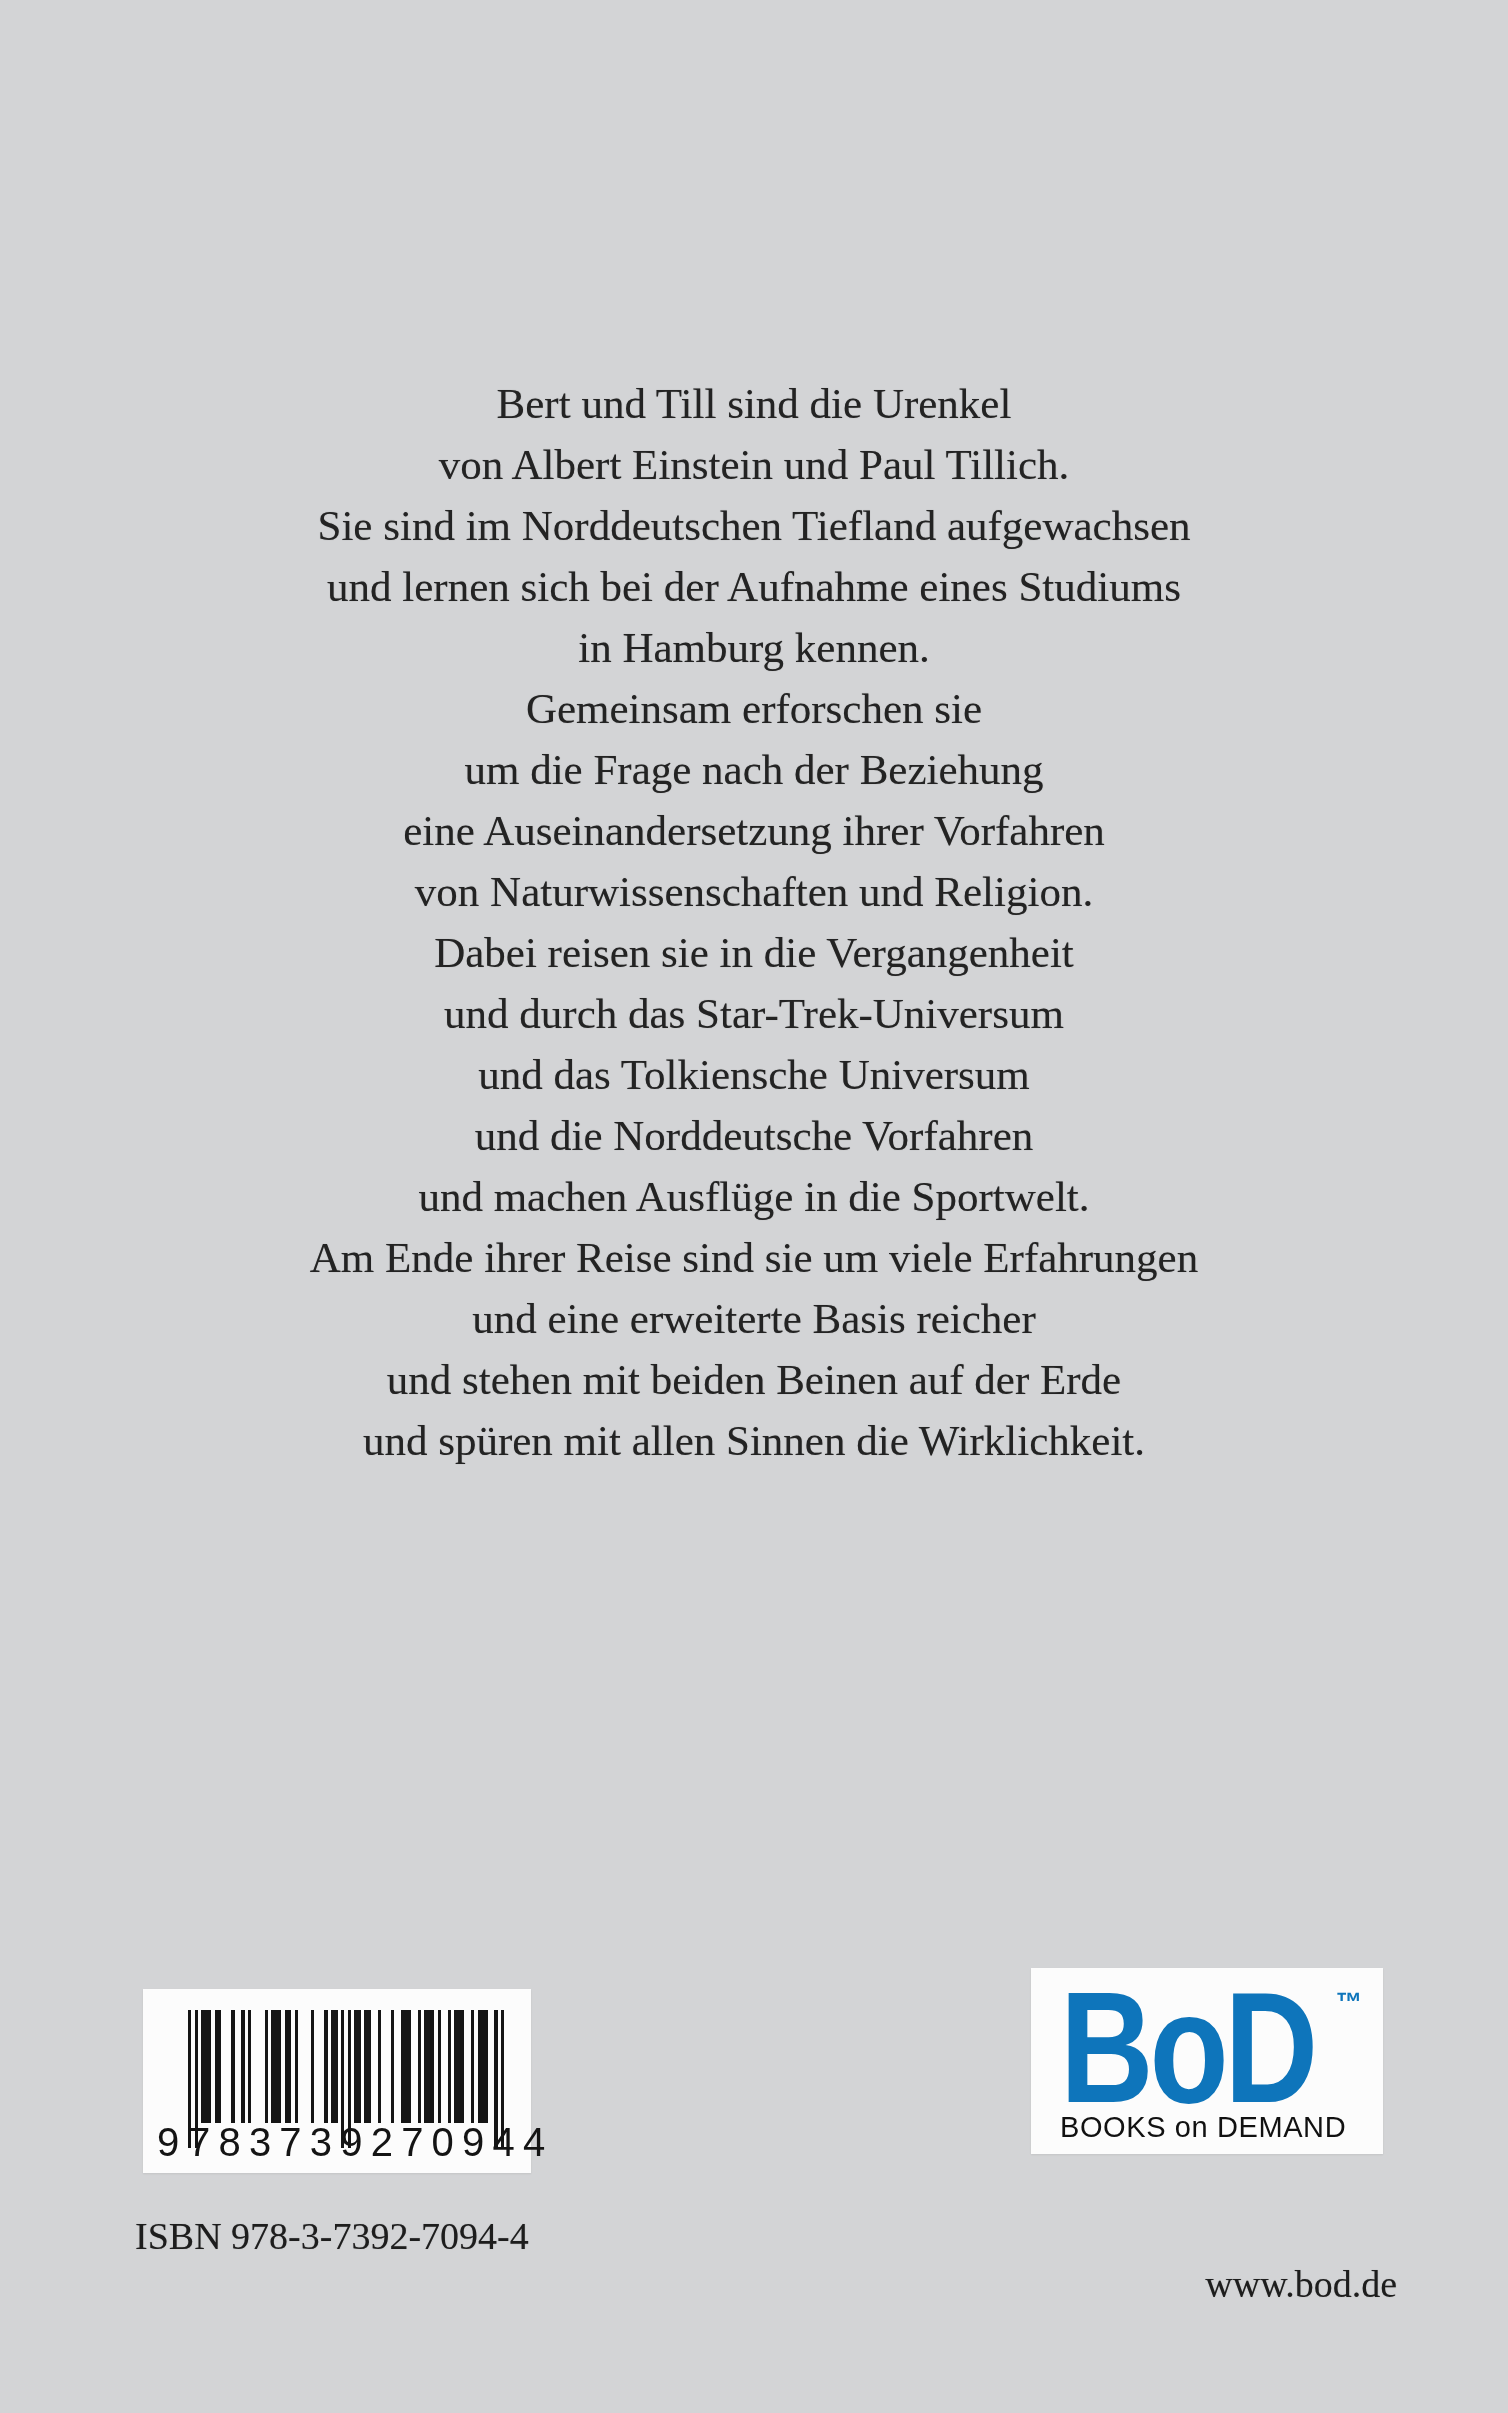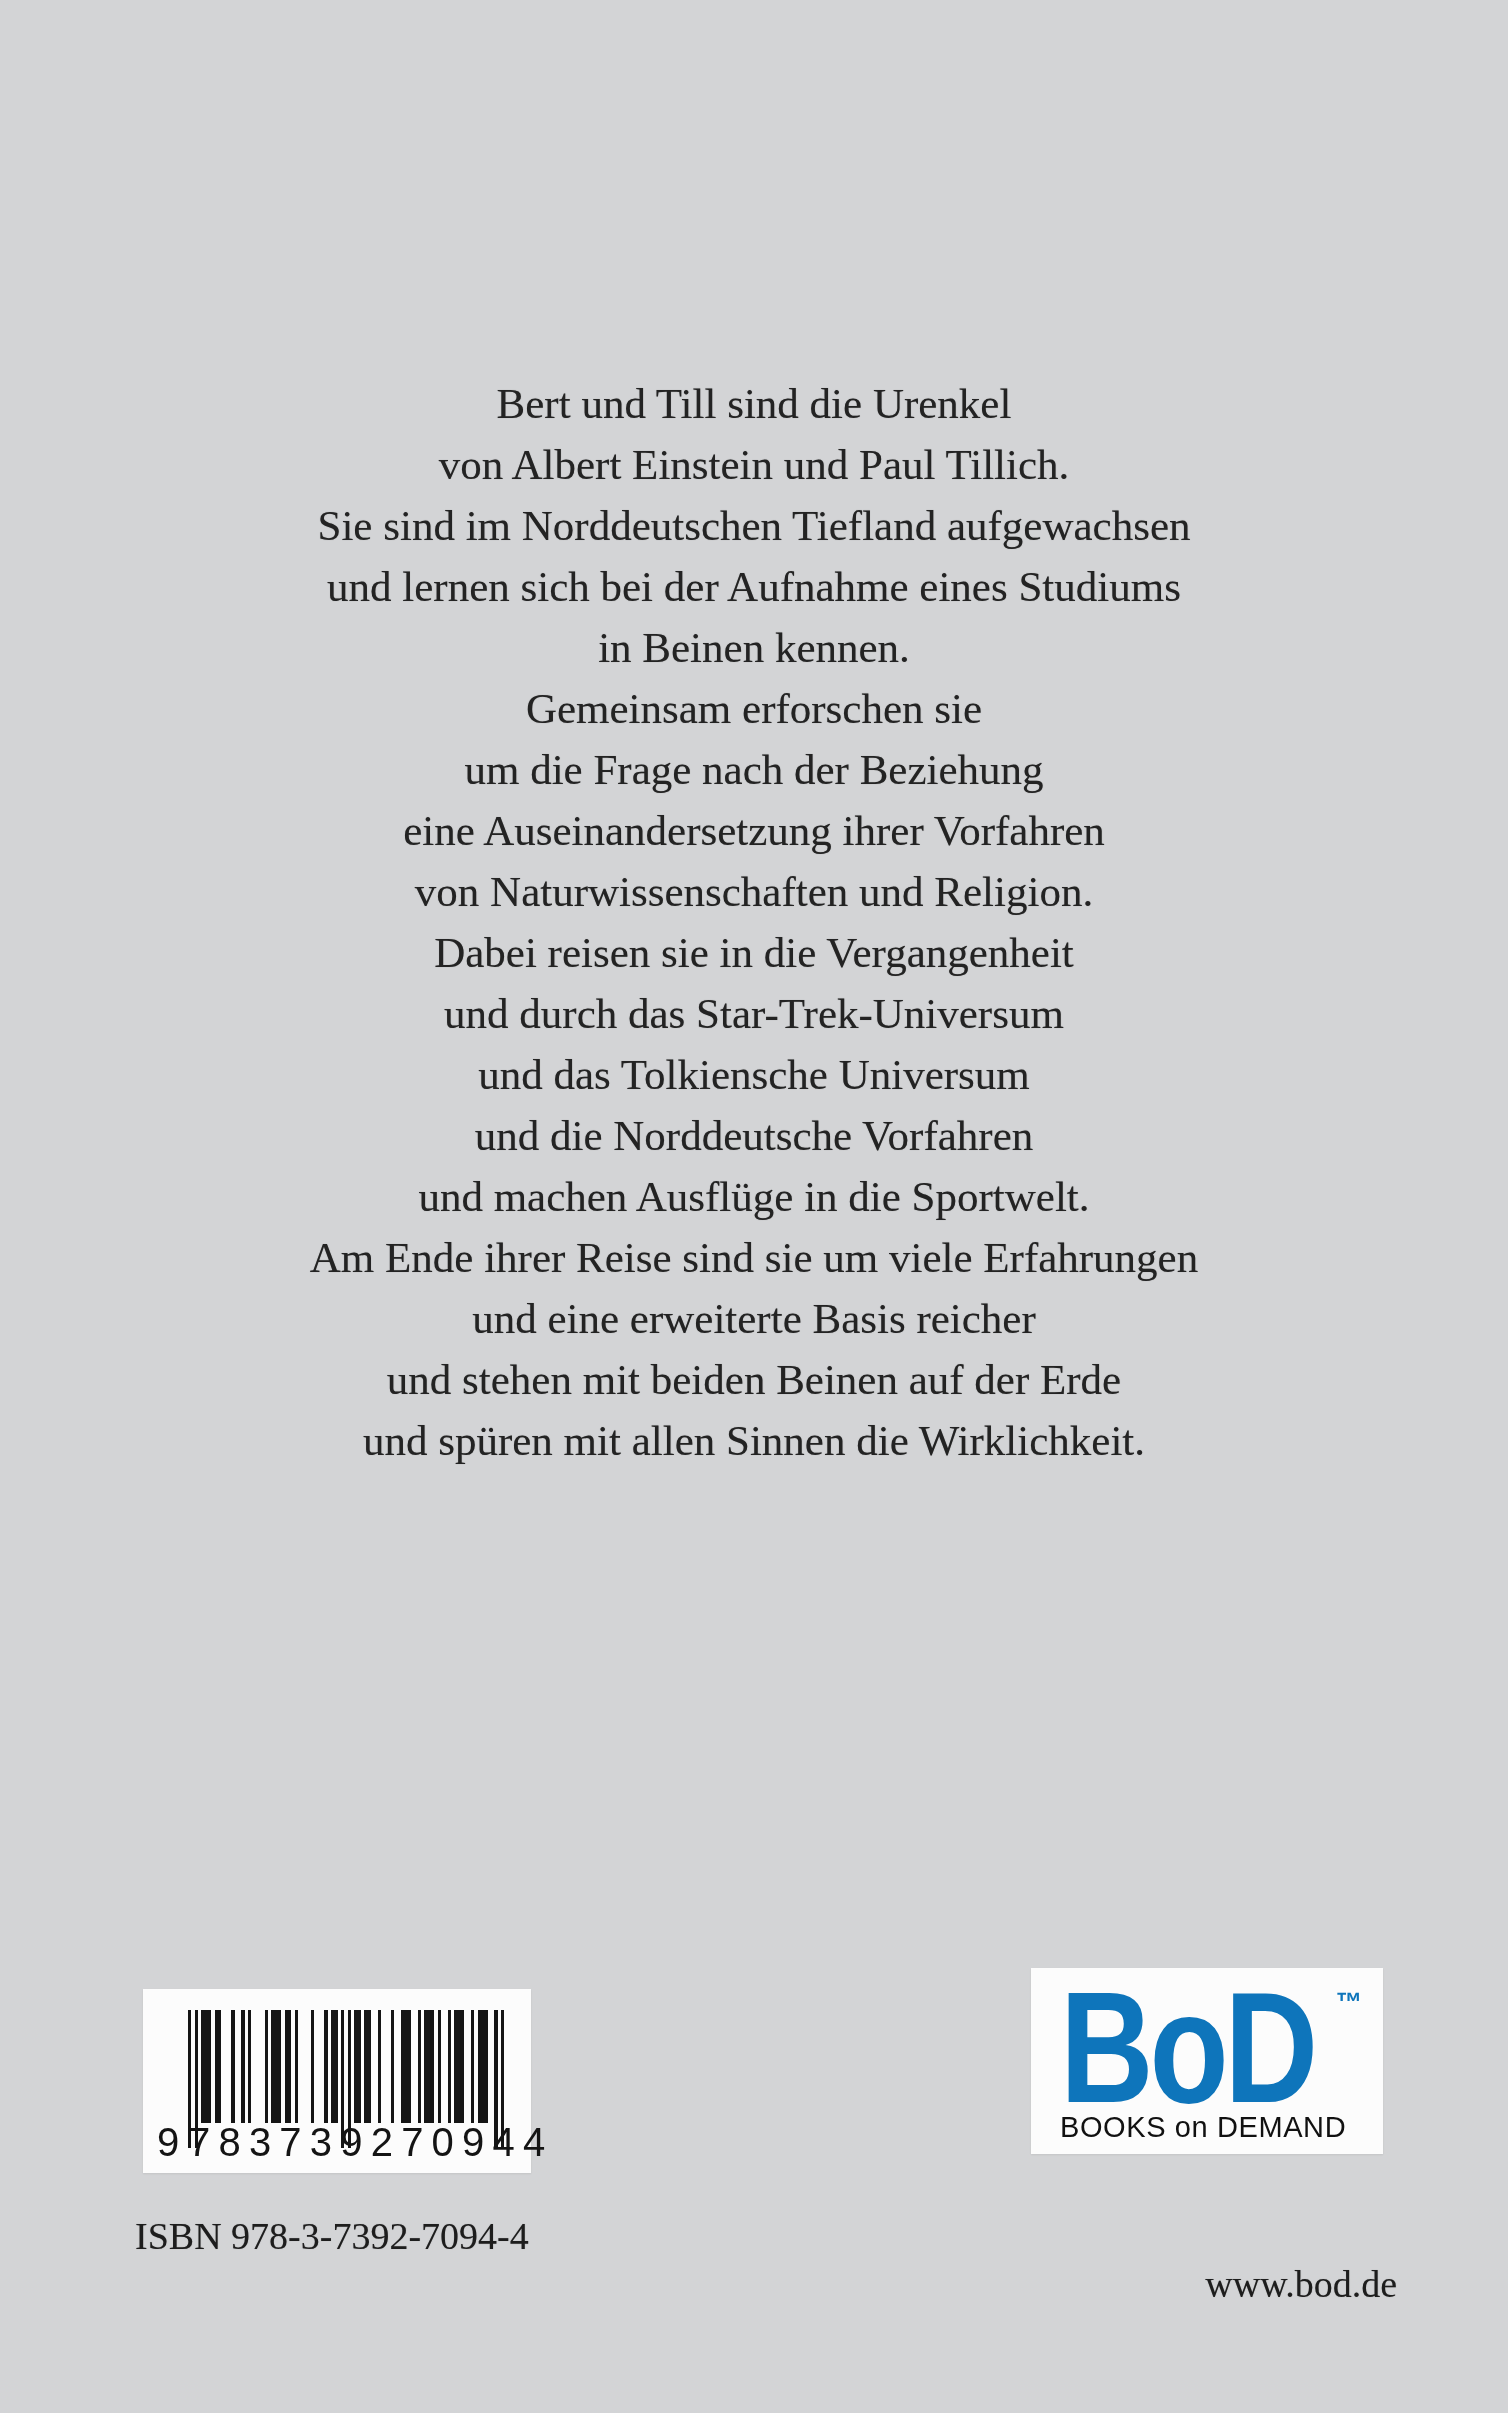--- a/index.html
+++ b/index.html
@@ -117,21 +117,21 @@
 </head>
 <body>
 
 <div class="cover">
 
   <div class="blurb">
     <div class="blurb-line">Bert und Till sind die Urenkel</div>
     <div class="blurb-line">von Albert Einstein und Paul Tillich.</div>
     <div class="blurb-line">Sie sind im Norddeutschen Tiefland aufgewachsen</div>
     <div class="blurb-line">und lernen sich bei der Aufnahme eines Studiums</div>
-    <div class="blurb-line">in Beinen kennen.</div>
+    <div class="blurb-line">in Hamburg kennen.</div>
     <div class="blurb-line">Gemeinsam erforschen sie</div>
     <div class="blurb-line">um die Frage nach der Beziehung</div>
     <div class="blurb-line">eine Auseinandersetzung ihrer Vorfahren</div>
     <div class="blurb-line">von Naturwissenschaften und Religion.</div>
     <div class="blurb-line">Dabei reisen sie in die Vergangenheit</div>
     <div class="blurb-line">und durch das Star-Trek-Universum</div>
     <div class="blurb-line">und das Tolkiensche Universum</div>
     <div class="blurb-line">und die Norddeutsche Vorfahren</div>
     <div class="blurb-line">und machen Ausflüge in die Sportwelt.</div>
     <div class="blurb-line">Am Ende ihrer Reise sind sie um viele Erfahrungen</div>

